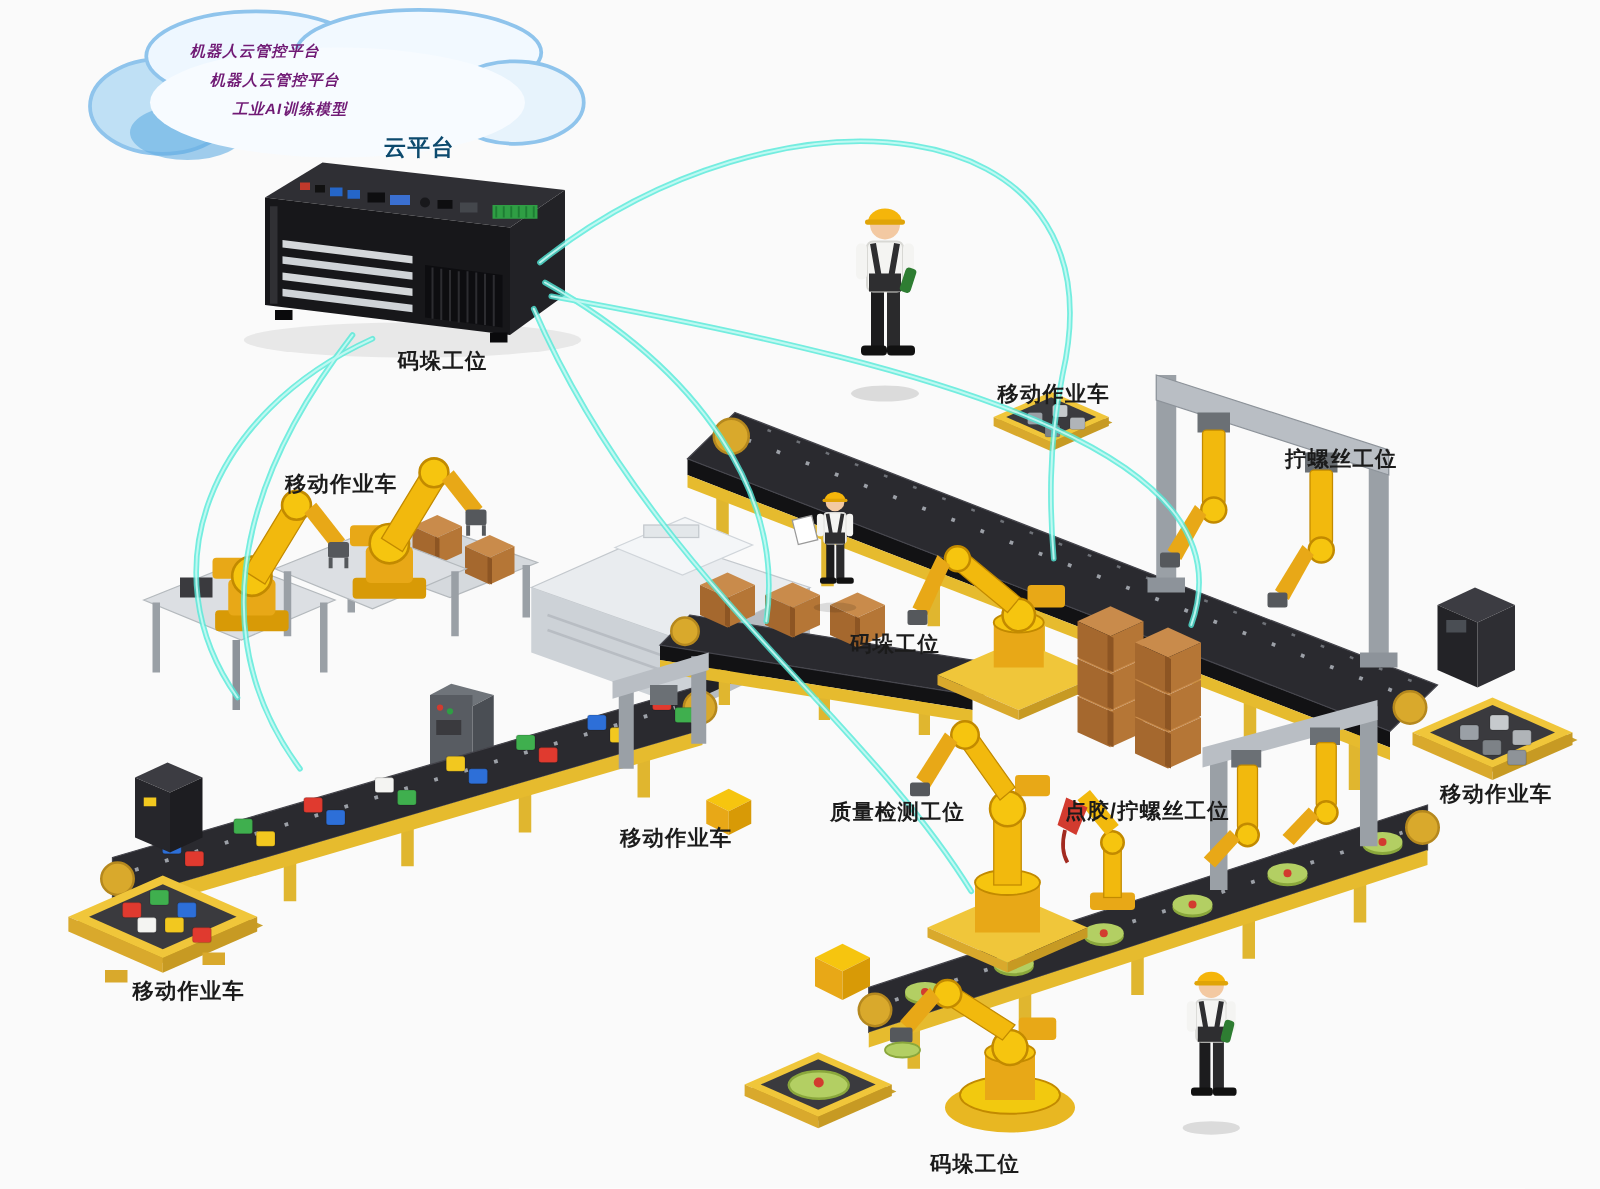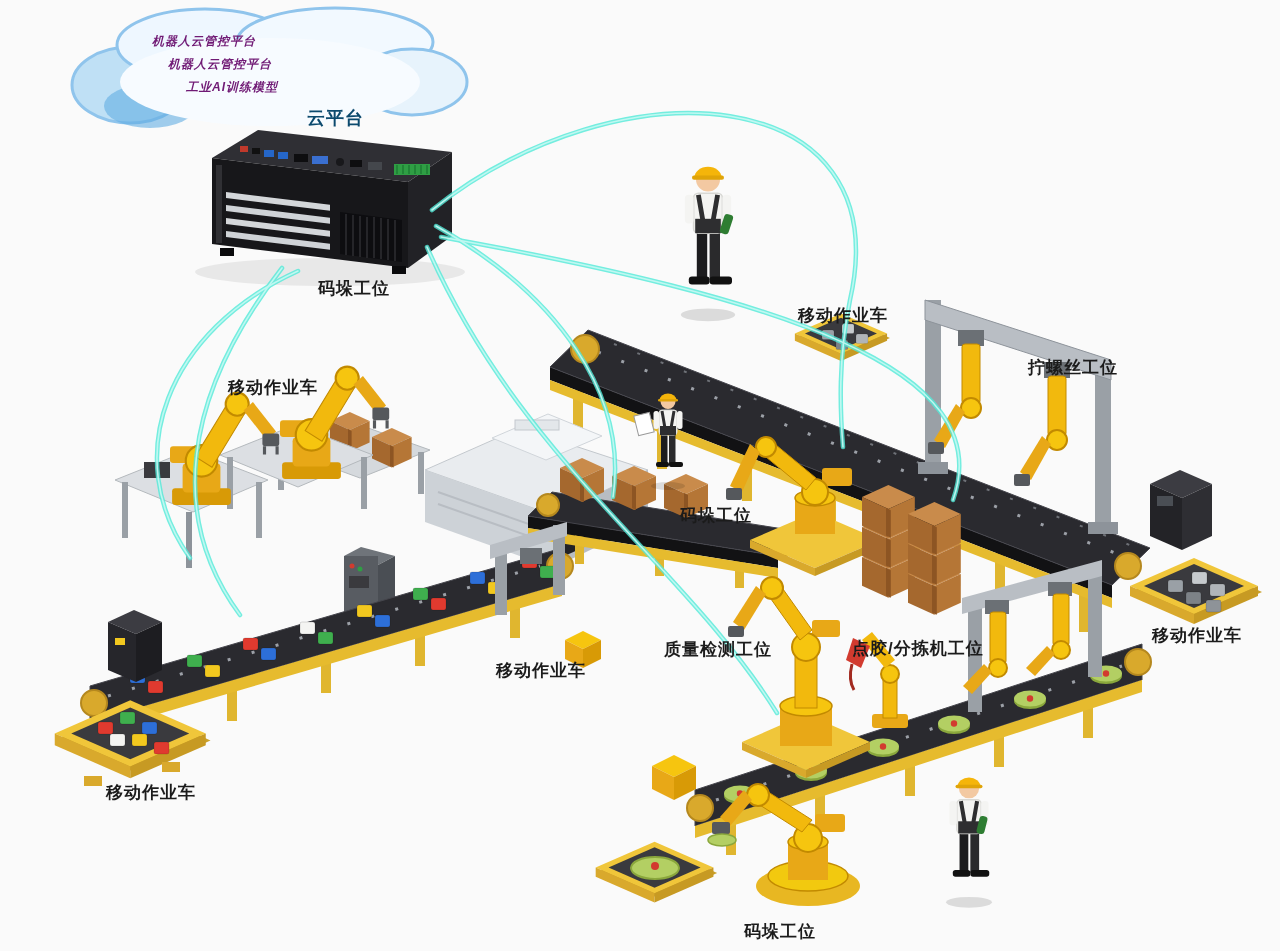--- a/index.html
+++ b/index.html
@@ -422,17 +422,17 @@
 <div class="lbl lbl-blue" style="left:307px;top:106px">云平台</div>
 
 <div class="lbl" style="left:318px;top:277px">码垛工位</div>
 <div class="lbl" style="left:798px;top:304px">移动作业车</div>
 <div class="lbl" style="left:1028px;top:356px">拧螺丝工位</div>
 <div class="lbl" style="left:228px;top:376px">移动作业车</div>
 <div class="lbl" style="left:680px;top:504px">码垛工位</div>
 <div class="lbl" style="left:1152px;top:624px">移动作业车</div>
 <div class="lbl" style="left:496px;top:659px">移动作业车</div>
 <div class="lbl" style="left:664px;top:638px">质量检测工位</div>
-<div class="lbl" style="left:852px;top:637px">点胶/分拣机工位</div>
+<div class="lbl" style="left:852px;top:637px">点胶/拧螺丝工位</div>
 <div class="lbl" style="left:106px;top:781px">移动作业车</div>
 <div class="lbl" style="left:744px;top:920px">码垛工位</div>
 
 </div>
 
 </body></html>

